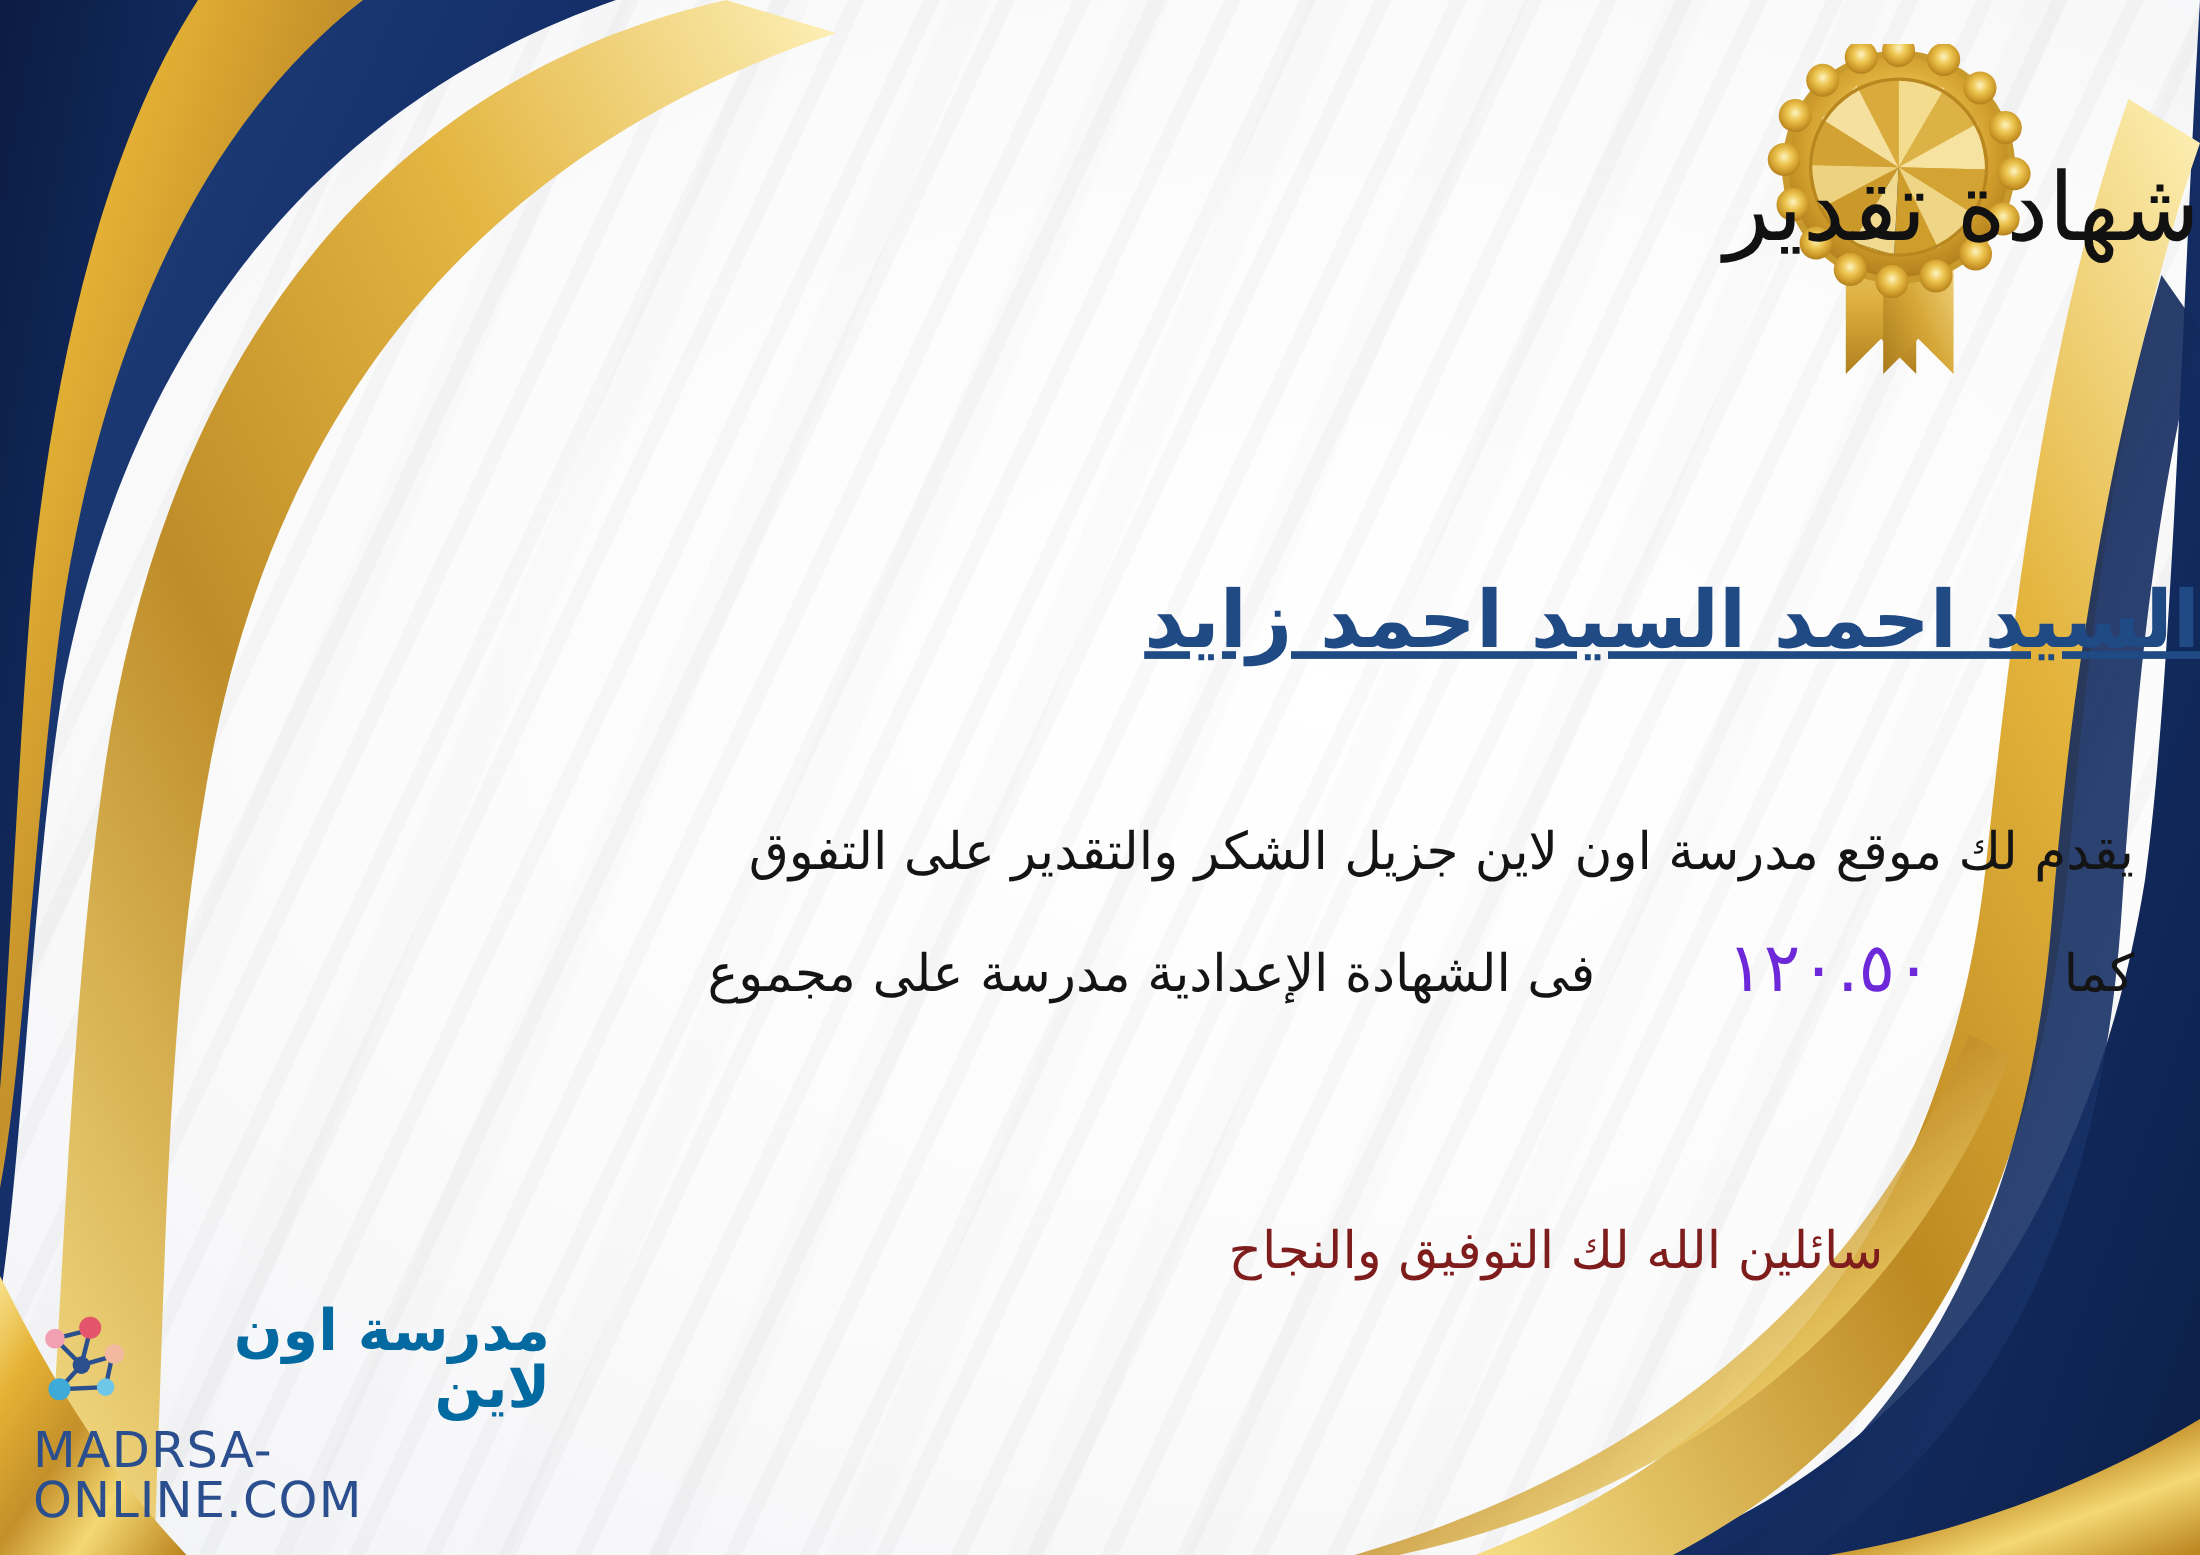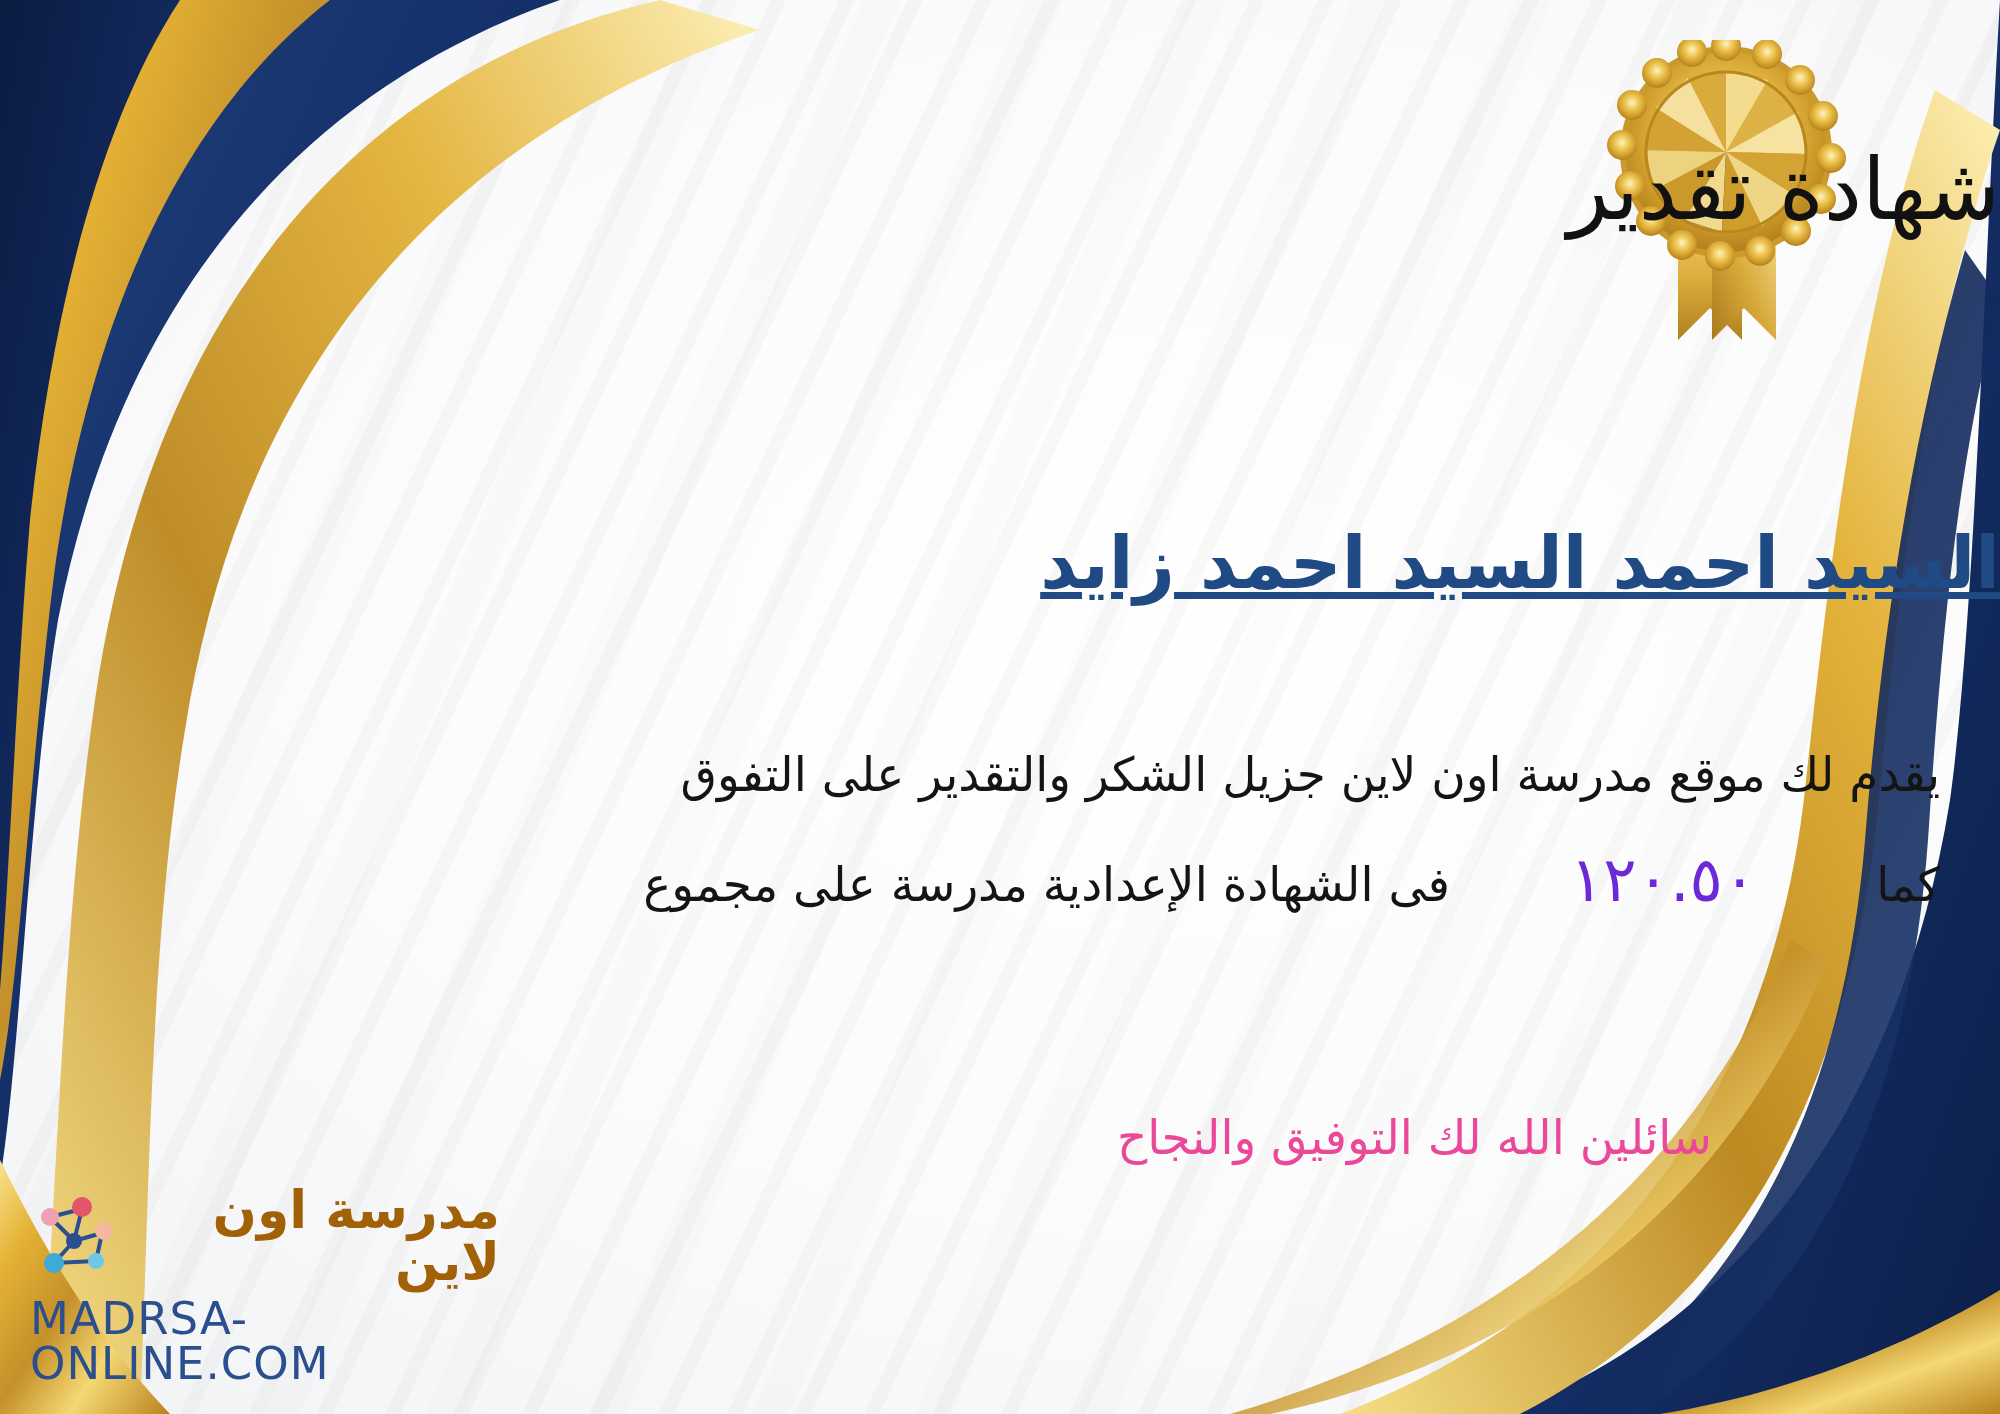--- a/index.html
+++ b/index.html
@@ -57,32 +57,32 @@
   }
   .body-block{
     position:absolute;top:730px;left:60px;width:1880px;
     font-size:47px;line-height:1.92;color:#141414;font-weight:400;
   }
   .body-line{display:block;white-space:nowrap;}
   .grade{color:#6d28d9;font-weight:400;font-size:62px;letter-spacing:2px;}
   .sp-lg{display:inline-block;width:90px;}
   .closing{
     position:absolute;top:1110px;left:0;width:1712px;
-    font-size:47px;color:#ec4899;
+    font-size:47px;color:#7f1d1d;
   }
 
   
   .logo{
     position:absolute;left:30px;bottom:28px;width:470px;height:140px;
     display:flex;flex-direction:column;align-items:flex-start;justify-content:flex-end;
     direction:rtl;
   }
   .logo-row{display:flex;align-items:center;gap:14px;}
   .logo-ar{
-    font-size:52px;font-weight:700;color:#a16207;line-height:1;
+    font-size:52px;font-weight:700;color:#0369a1;line-height:1;
     letter-spacing:0px;
   }
   .logo-url{
     font-size:45px;font-weight:400;color:#2b4f8e;line-height:1;
     direction:ltr;letter-spacing:1px;margin-top:8px;
   }
   .logo-mark{width:86px;height:82px;flex:0 0 86px;}
 </style>
 </head>
 <body>

